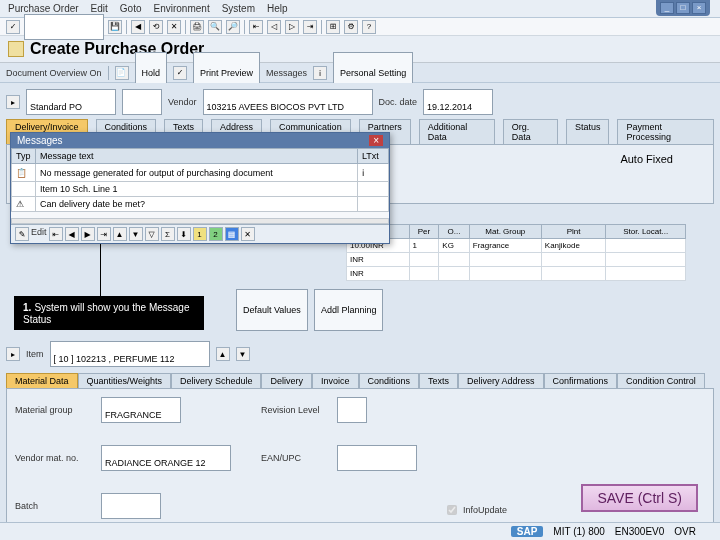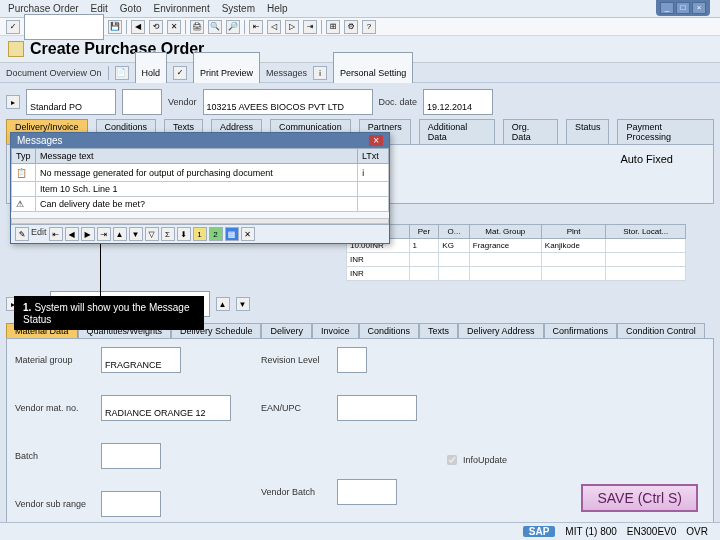--- a/index.html
+++ b/index.html
@@ -31,21 +31,21 @@
 .msgtable th{background:#d8e2ec;border:1px solid #a0b0c0;padding:2px 4px;font-size:9px;text-align:left;font-weight:normal}
 .msgtable td{border:1px solid #c0c8d0;padding:2px 4px;font-size:9px;background:#fff}
 .msgtoolbar{background:#e8eef5;border-top:1px solid #a0b0c0;padding:2px 4px;display:flex;gap:2px}
 .grid{width:100%;border-collapse:collapse;background:#fff;margin-top:20px}
 .grid th{background:#d8e2ec;border:1px solid #a0b0c0;padding:2px 3px;font-size:8px;font-weight:normal}
 .grid td{border:1px solid #d0d8e0;padding:2px 3px;font-size:8px;height:14px}
 .callout{position:absolute;top:296px;left:14px;background:#000;color:#fff;padding:4px 8px;font-size:11px;border:1px solid #000;z-index:5;width:190px}
 .arrow{position:absolute;top:220px;left:100px;width:1px;height:76px;background:#000;z-index:4}
 .arrow:before{content:'';position:absolute;top:-4px;left:-3px;border-left:4px solid transparent;border-right:4px solid transparent;border-bottom:6px solid #000}
 .save-btn{position:absolute;bottom:28px;right:22px;background:linear-gradient(#f0d8f0,#e0b8e0);border:2px solid #a060a0;padding:4px 14px;font-size:14px;color:#602060;z-index:20}
-.statusbar{position:absolute;bottom:0;left:0;right:0;height:18px;background:#e8eef5;border-top:1px solid #b0c0d0;display:flex;justify-content:flex-end;align-items:center;padding:0 12px;gap:10px;font-size:9px}
+.statusbar{position:absolute;bottom:0;left:0;right:0;height:18px;background:#e8eef5;border-top:1px solid #b0c0d0;display:flex;justify-content:flex-end;align-items:center;padding:0 24px;gap:10px;font-size:9px}
 .statusbar .sap{background:#4a8ac8;color:#fff;padding:0 6px;font-weight:bold;border-radius:2px}
 .itemtabs{display:flex;gap:0;margin-top:6px}
 .detail-section{background:#e8eef5;border:1px solid #a0b0c0;padding:8px;display:flex;gap:30px}
 .detail-col{display:flex;flex-direction:column;gap:18px}
 .check{width:10px;height:10px}
 </style>
 </head>
 <body>
 
 <div class="menubar">
@@ -159,20 +159,24 @@
           <td>INR</td>
           <td></td>
           <td></td>
           <td></td>
           <td></td>
           <td></td>
         </tr>
   </tbody>
     </table>
 
+  <div class="row" style="margin-top:8px;margin-left:230px">
+    <span class="tbtn">Default Values</span>
+    <span class="tbtn">Addl Planning</span>
+  </div>
 
   <div class="row" style="margin-top:10px">
     <span class="tbicon">▸</span>
     <span class="lbl">Item</span>
     <span class="fld" style="width:160px">[ 10 ] 102213 , PERFUME 112</span>
     <span class="tbicon">▲</span>
     <span class="tbicon">▼</span>
   </div>
 
   <div class="itemtabs">

